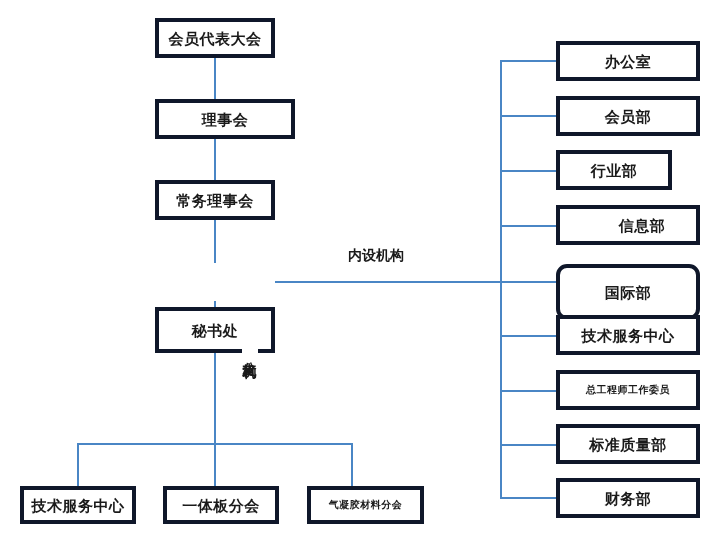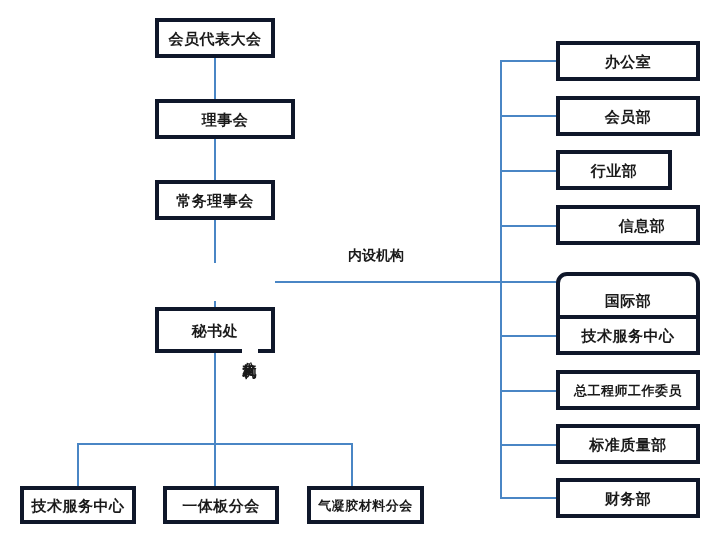--- a/index.html
+++ b/index.html
@@ -28,21 +28,21 @@
     justify-content: center;
     color: #1a1a1a;
     font-size: 15px;
     font-weight: bold;
     letter-spacing: 0.5px;
     line-height: 1;
     white-space: nowrap;
     z-index: 3;
   }
   .node.small {
-    font-size: 13px;
+    font-size: 10px;
     font-family: Liberation Serif, serif;
   }
   .conn {
     position: absolute;
     background: #4a86c5;
     z-index: 1;
   }
   .conn.v {
     width: 1.5px;
   }
@@ -102,21 +102,21 @@
 
   <div class="node" style="left:155px; top:18px; width:120px; height:40px;">会员代表大会</div>
   <div class="node" style="left:155px; top:99px; width:140px; height:40px;">理事会</div>
   <div class="node" style="left:155px; top:180px; width:120px; height:40px;">常务理事会</div>
   <div class="node" style="left:155px; top:263px; width:120px; height:46px;margin-top:44px;">秘书处</div>
 
   <div class="node" style="left:556px; top:41px; width:144px; height:40px;">办公室</div>
   <div class="node" style="left:556px; top:96px; width:144px; height:40px;">会员部</div>
   <div class="node" style="left:556px; top:150px; width:116px; height:40px;">行业部</div>
   <div class="node" style="left:556px; top:205px; width:144px; height:40px;padding-left:28px;">信息部</div>
-  <div class="node" style="left:556px; top:272px; width:144px; height:56px;border-radius:11px;">国际部</div>
+  <div class="node" style="left:556px; top:264px; width:144px; height:56px;border-radius:11px;">国际部</div>
   <div class="node" style="left:556px; top:315px; width:144px; height:40px;">技术服务中心</div>
   <div class="node small" style="left:556px; top:370px; width:144px; height:40px;">总工程师工作委员</div>
   <div class="node" style="left:556px; top:424px; width:144px; height:40px;">标准质量部</div>
   <div class="node" style="left:556px; top:478px; width:144px; height:40px;">财务部</div>
 
   <div class="node" style="left:20px; top:486px; width:116px; height:38px;">技术服务中心</div>
   <div class="node" style="left:163px; top:486px; width:116px; height:38px;">一体板分会</div>
   <div class="node small" style="left:307px; top:486px; width:117px; height:38px;">气凝胶材料分会</div>
 
 </div>

